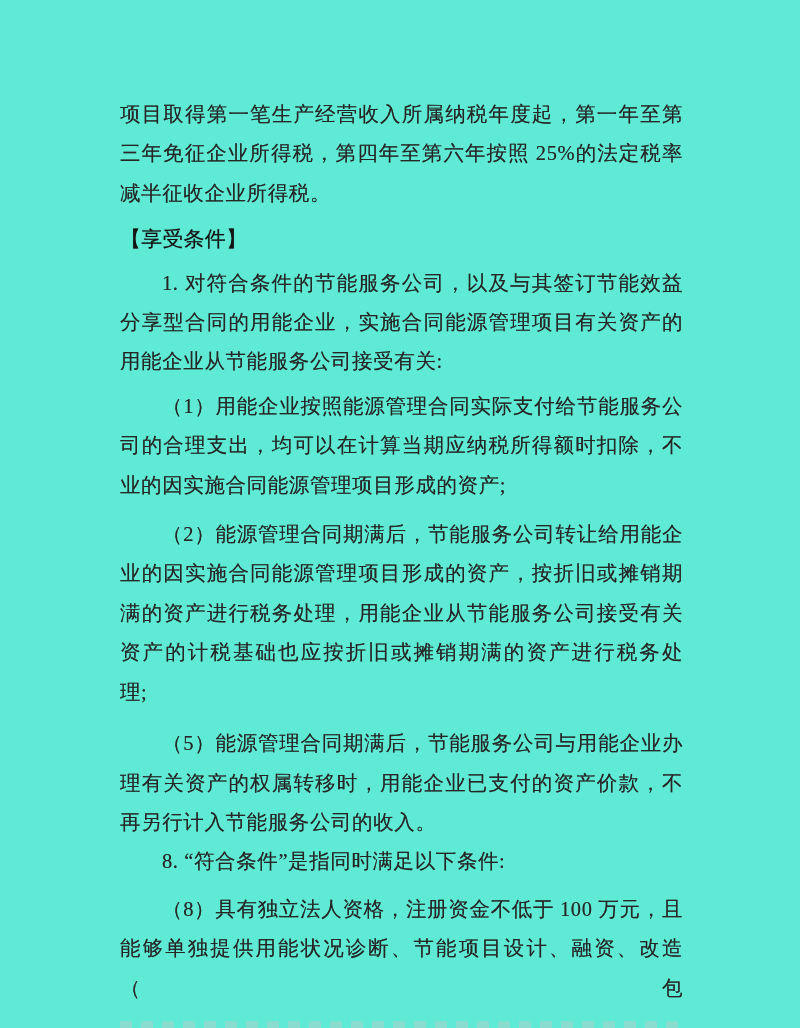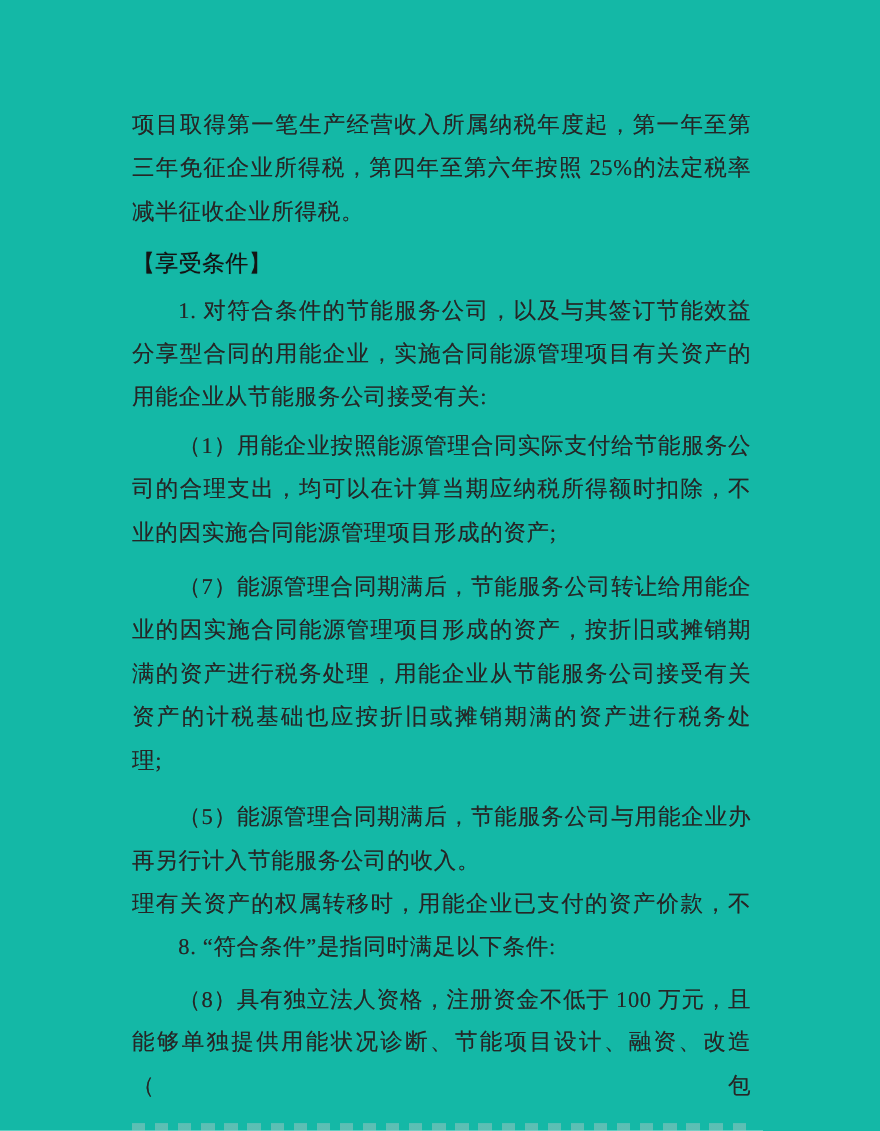--- a/index.html
+++ b/index.html
@@ -5,21 +5,21 @@
   html, body { margin: 0; padding: 0; }
   body {
     width: 800px; height: 1028px;
     background: #ffffff;
     overflow: hidden;
     position: relative;
     font-family: "Liberation Serif", "DejaVu Serif", serif;
   }
   .page {
     position: absolute; inset: 0;
-    background: #14b8a6;
+    background: #5eead4;
   }
   .text-column {
     position: absolute;
     left: 120px; top: 95px; width: 563px;
     color: #262626;
     font-size: 20.5px;
   }
   .block { margin: 0; }
   
   .text-column .block:nth-child(2) { margin-top: 7px; }
@@ -78,30 +78,30 @@
         <div class="line full indent">1. 对符合条件的节能服务公司，以及与其签订节能效益</div>
         <div class="line full">分享型合同的用能企业，实施合同能源管理项目有关资产的</div>
         <div class="line">用能企业从节能服务公司接受有关:</div>
       </div>
       <div class="block paragraph">
         <div class="line full indent">（1）用能企业按照能源管理合同实际支付给节能服务公</div>
         <div class="line full">司的合理支出，均可以在计算当期应纳税所得额时扣除，不</div>
         <div class="line">业的因实施合同能源管理项目形成的资产;</div>
       </div>
       <div class="block paragraph">
-        <div class="line full indent">（7）能源管理合同期满后，节能服务公司转让给用能企</div>
+        <div class="line full indent">（2）能源管理合同期满后，节能服务公司转让给用能企</div>
         <div class="line full">业的因实施合同能源管理项目形成的资产，按折旧或摊销期</div>
         <div class="line full">满的资产进行税务处理，用能企业从节能服务公司接受有关</div>
         <div class="line full">资产的计税基础也应按折旧或摊销期满的资产进行税务处</div>
         <div class="line">理;</div>
       </div>
       <div class="block paragraph">
         <div class="line full indent">（5）能源管理合同期满后，节能服务公司与用能企业办</div>
+        <div class="line full">理有关资产的权属转移时，用能企业已支付的资产价款，不</div>
         <div class="line">再另行计入节能服务公司的收入。</div>
-        <div class="line full">理有关资产的权属转移时，用能企业已支付的资产价款，不</div>
       </div>
       <div class="block paragraph">
         <div class="line indent">8. “符合条件”是指同时满足以下条件:</div>
       </div>
       <div class="block paragraph">
         <div class="line full indent">（8）具有独立法人资格，注册资金不低于 100 万元，且</div>
         <div class="line full">能够单独提供用能状况诊断、节能项目设计、融资、改造（包</div>
       </div>
     </div>
   <div class="next-line-sliver"></div>

